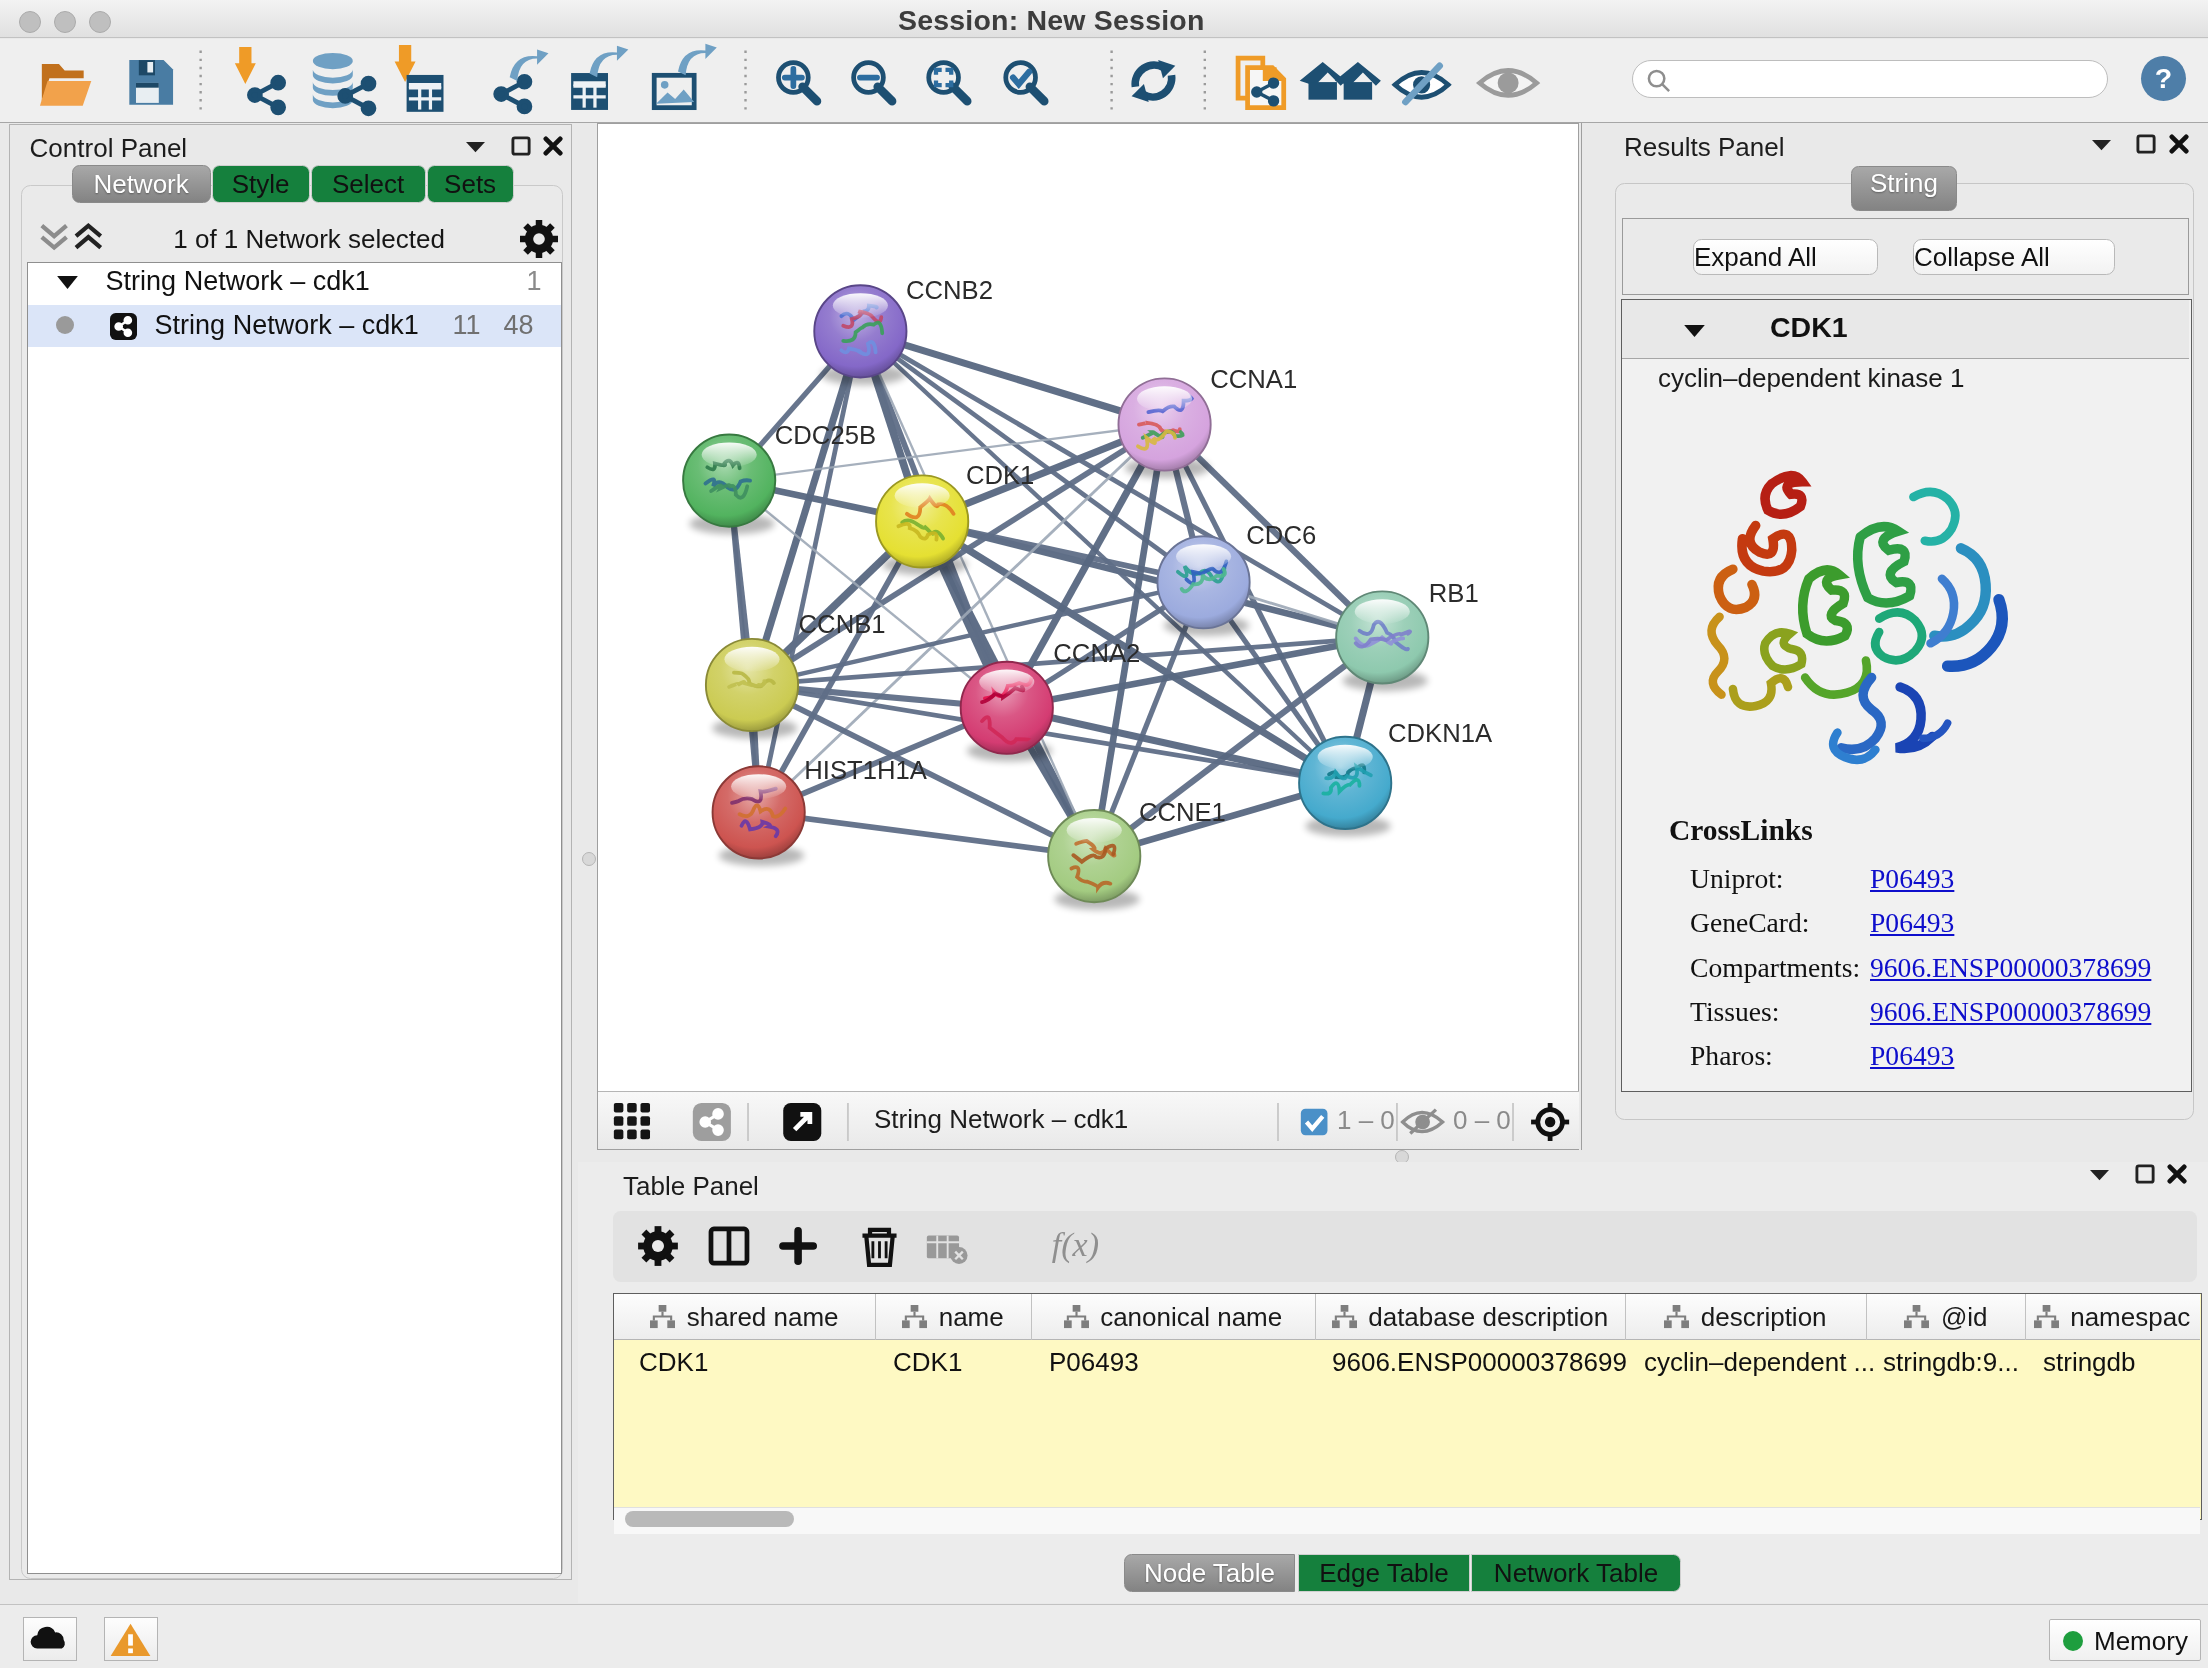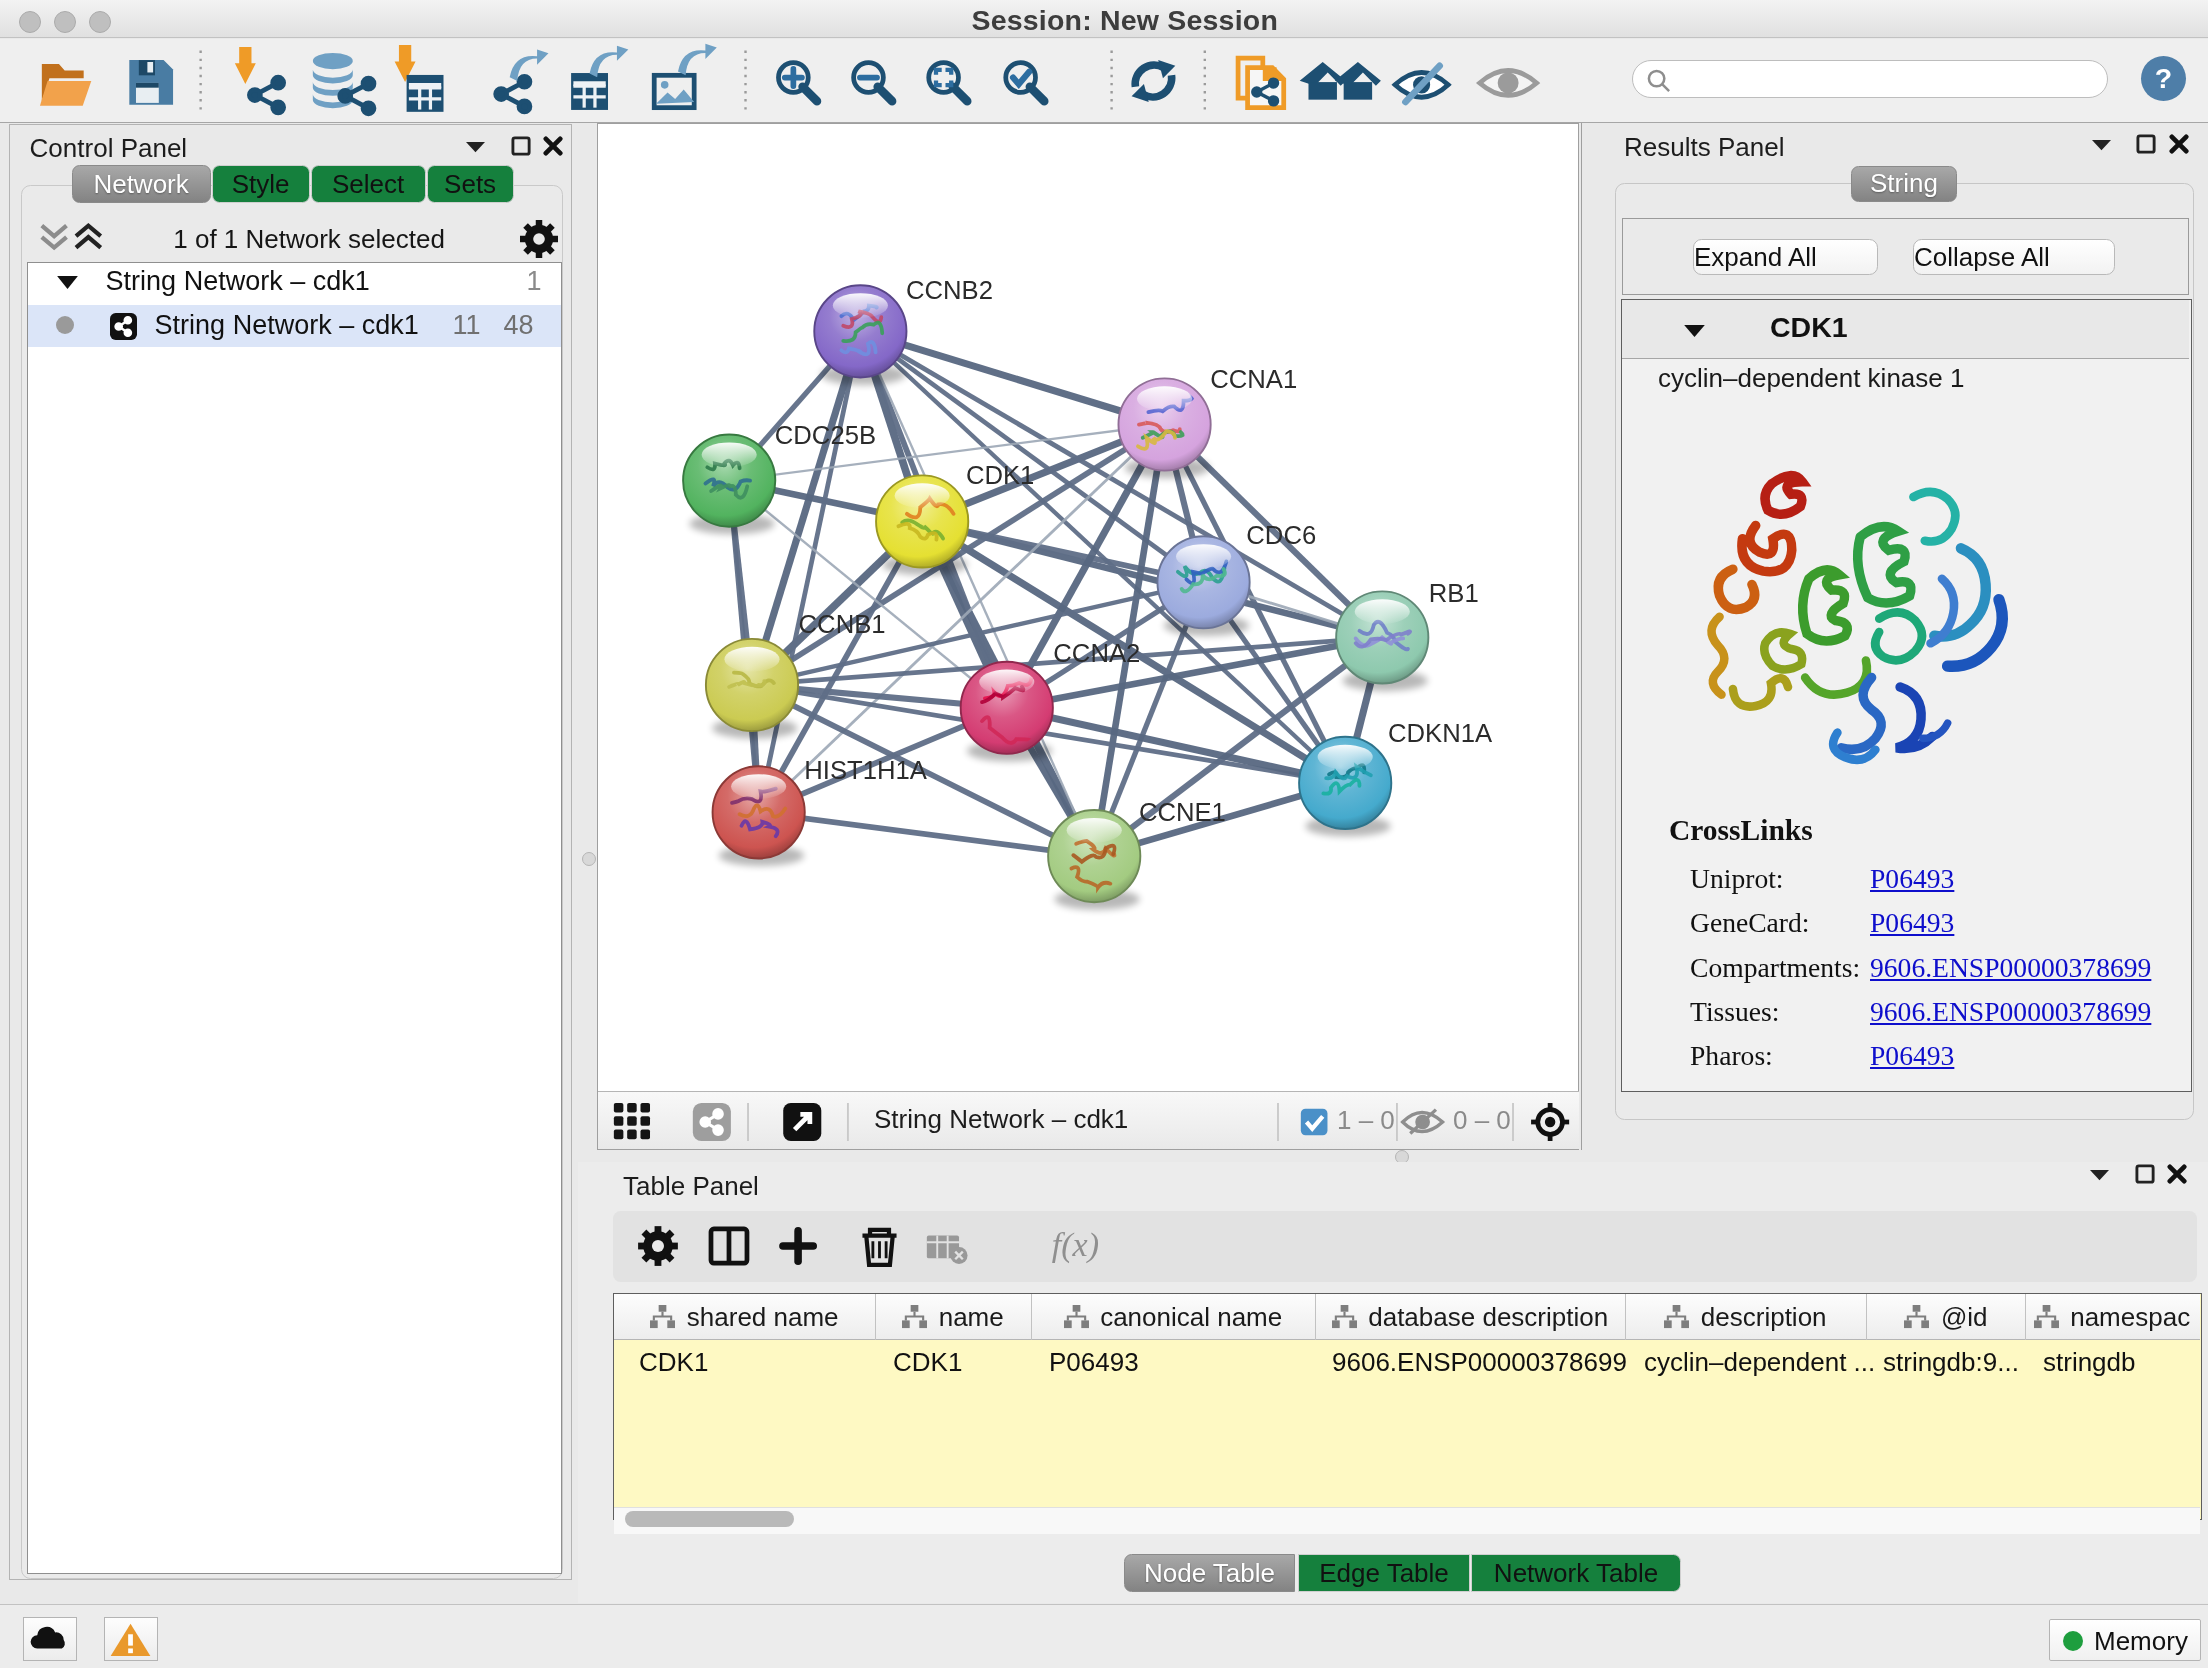--- a/index.html
+++ b/index.html
@@ -2,21 +2,21 @@
 <html style="font-size:15px"><head><meta charset="utf-8"><style>
 
 *{margin:0;padding:0;box-sizing:border-box}
 html,body{width:2208px;height:1668px;overflow:hidden;background:#e9e9e9;
  font-family:"Liberation Sans",sans-serif;-webkit-font-smoothing:antialiased}
 .abs{position:absolute}
 .titlebar{position:absolute;left:0;top:0;width:2208px;height:38px;
  background:linear-gradient(#f3f3f3,#e0e0e0);border-bottom:1px solid #c2c2c2}
 .tl{position:absolute;top:10.5px;width:22px;height:22px;border-radius:50%;
  background:#bfbfbf;border:1px solid #ababab}
-.title{position:absolute;top:3.8px;left:898px;width:380px;white-space:nowrap;text-align:right;
+.title{position:absolute;top:3.8px;left:898px;width:380px;white-space:nowrap;text-align:left;
  font-size:28.5px;font-weight:700;color:#3d3d3d;letter-spacing:0.2px}
 .toolbar{position:absolute;left:0;top:39px;width:2208px;height:84px;background:#efefef;
  border-bottom:1px solid #a6a6a6}
 .search{position:absolute;left:1632px;top:21px;width:476px;height:38px;background:#fff;
  border:1.9px solid #bdbdbd;border-radius:19px}
 .help{position:absolute;left:2141px;top:17px;width:45px;height:45px;border-radius:50%;
  background:#4e7ea8;color:#fff;font-size:28.5px;font-weight:700;text-align:center;line-height:45px}
 .panel-title{font-size:26px;color:#1c1c1c}
 .tab{position:absolute;height:38px;background:#15803d;border:1px solid #cfcfcf;
  font-size:26px;color:#111;text-align:center;line-height:36px}
@@ -561,21 +561,21 @@
 <svg style="position:absolute;left:509px;top:15px" width="21" height="13.3" viewBox="0 0 22 14">
       <path d="M1 2 h20 l-10 11 z" fill="#222"></path>
     </svg>
     <svg style="position:absolute;left:554px;top:11.4px" width="21" height="21" viewBox="0 0 22 22">
       <rect x="2" y="2" width="17" height="17" fill="none" stroke="#222" stroke-width="3" rx="2"></rect>
     </svg>
     <svg style="position:absolute;left:587px;top:11.4px" width="21" height="21" viewBox="0 0 22 22">
       <path d="M3 3 L18 18 M18 3 L3 18" stroke="#111" stroke-width="5" stroke-linecap="round"></path>
     </svg>
 <div class="abs" style="left:33px;top:60px;width:579px;height:937px;border:1px solid #c6c6c6;border-radius:9.5px;background:#eaeaea"></div>
-<div class="tab sel" style="left:269px;top:43px;width:106px;height:36px;line-height:32px;border-radius:7.6px">String</div>
+<div class="tab sel" style="left:269px;top:43px;width:106px;height:45px;line-height:32px;border-radius:7.6px">String</div>
 <div class="abs" style="left:40px;top:95px;width:567px;height:77px;border:1px solid #9a9a9a"></div>
 <div class="btn" style="left:111px;top:116px;width:185px;height:36px;line-height:34px">Expand All</div>
 <div class="btn" style="left:331px;top:116px;width:202px;height:36px;line-height:34px">Collapse All</div>
 <div class="abs" style="left:39px;top:176px;width:571px;height:793px;border:1.9px solid #5e5e5e;background:#f1f1f1">
 <div class="abs" style="left:0;top:0;width:567px;height:59px;background:#e8e8e8;border-bottom:1px solid #a6a6a6"></div>
 <svg class="abs" style="left:61px;top:23px" width="23" height="15" viewBox="0 0 24 16">
         <path d="M1 2 h22 l-11 13 z" fill="#111"></path>
       </svg>
 <div class="abs" style="left:148px;top:11.4px;font-size:28.5px;font-weight:700;color:#111">CDK1</div>
 <div class="abs" style="left:36px;top:63px;font-size:26px;color:#1a1a1a">cyclin–dependent kinase 1</div>

